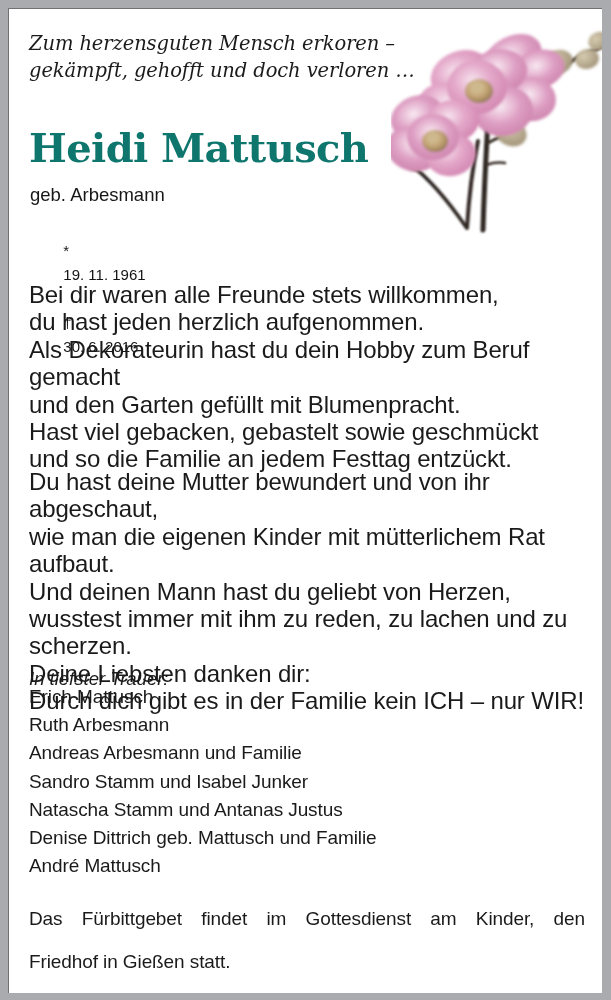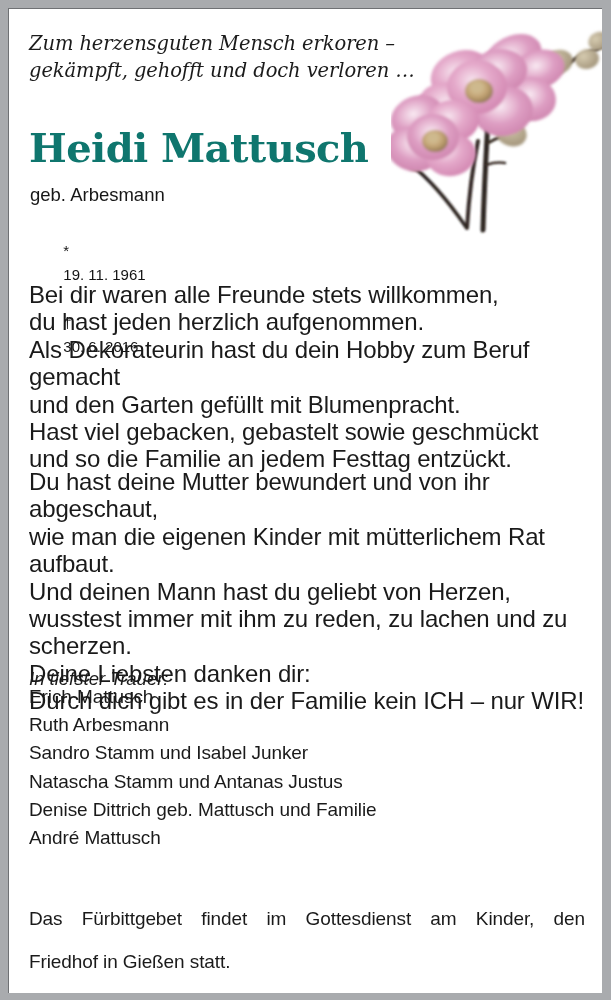--- a/index.html
+++ b/index.html
@@ -261,20 +261,21 @@
 wie man die eigenen Kinder mit mütterlichem Rat aufbaut.
 Und deinen Mann hast du geliebt von Herzen,
 wusstest immer mit ihm zu reden, zu lachen und zu scherzen.
 Deine Liebsten danken dir:
 Durch dich gibt es in der Familie kein ICH – nur WIR!</div>
 
       <div class="trauer-label">In tiefster Trauer:</div>
       <ul class="mourners">
         <li>Erich Mattusch</li>
         <li>Ruth Arbesmann</li>
+        <li>Andreas Arbesmann und Familie</li>
         <li>Sandro Stamm und Isabel Junker</li>
         <li>Natascha Stamm und Antanas Justus</li>
         <li>Denise Dittrich geb. Mattusch und Familie</li>
         <li>André Mattusch</li>
       </ul>
 
       <div class="service">
         <span style="text-align-last: justify;">Das Fürbittgebet findet im Gottesdienst am Kinder, den</span>
         <span style="text-align: left; margin-top: 14px;">Friedhof in Gießen statt.</span>
       </div>

